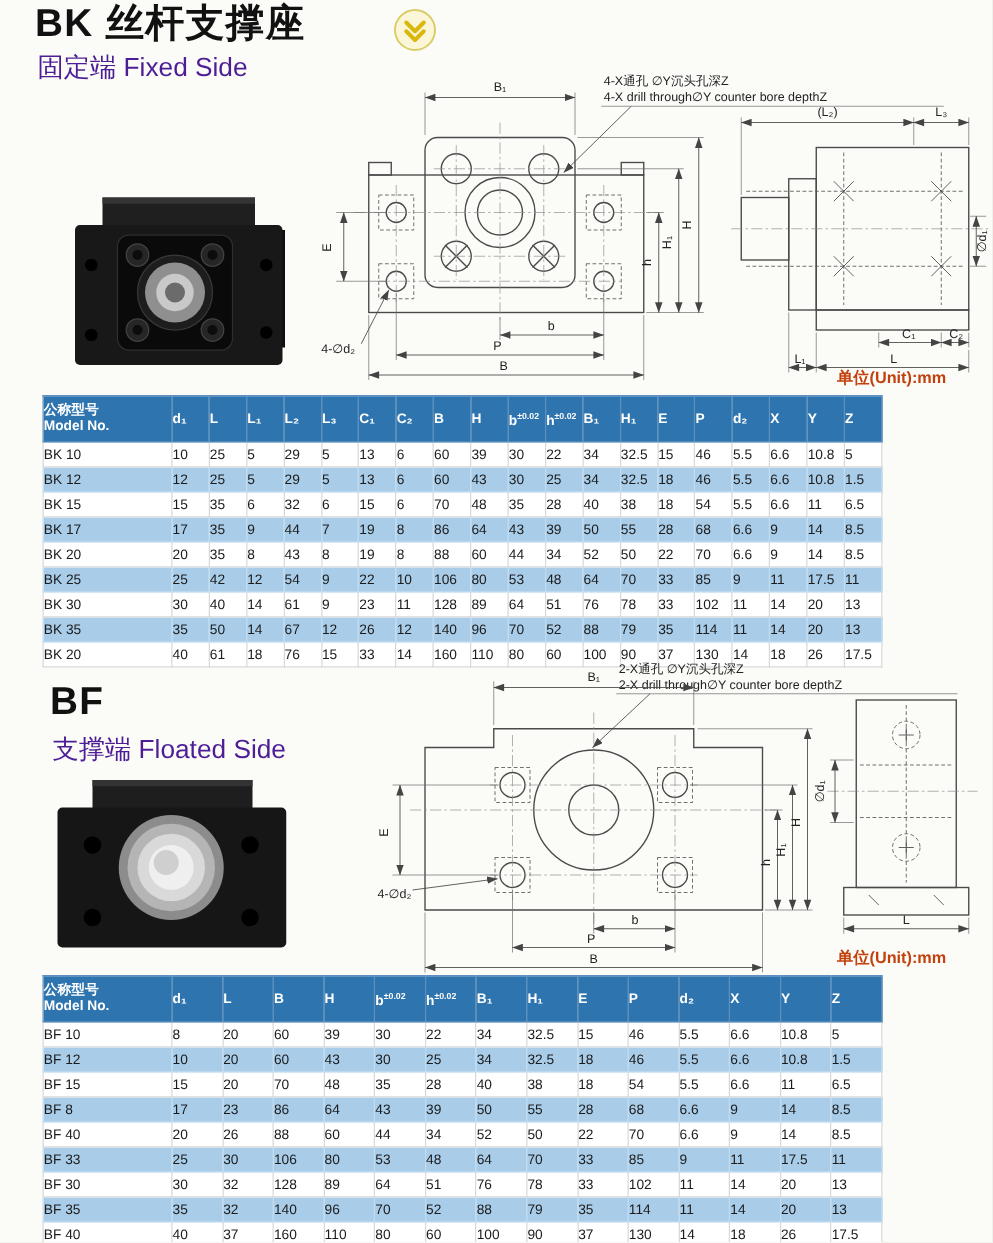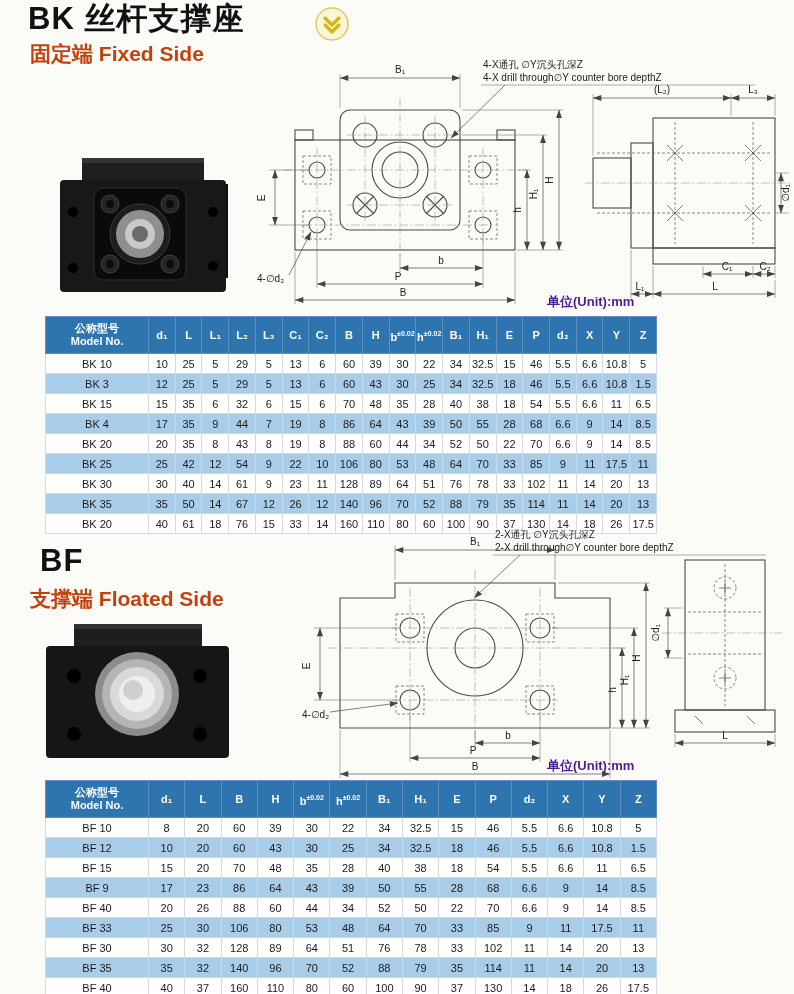--- a/index.html
+++ b/index.html
@@ -1,23 +1,23 @@
 <!DOCTYPE html>
 <html><head>
 <meta charset="utf-8">
 <style>
   html,body{margin:0;padding:0;background:#e8e8e6}
   .page{position:relative;width:794px;height:994px;background:#fbfbf8;overflow:hidden;
         font-family:"Liberation Sans","DejaVu Sans",sans-serif;color:#111}
   .h1{position:absolute;font-weight:bold;font-size:31px;letter-spacing:1px;color:#111;white-space:nowrap}
-  .sub{position:absolute;font-weight:bold;font-size:21px;color:#c2410c;white-space:nowrap}
-  .unit{position:absolute;width:210px;font-size:13px;font-weight:bold;color:#4c1d95}
+  .sub{position:absolute;font-weight:normal;font-size:21px;color:#4c1d95;white-space:nowrap}
+  .unit{position:absolute;width:210px;text-align:right;font-size:13px;font-weight:bold;color:#c2410c}
   
-  .spec-table{position:absolute;left:45px;width:612px;border-collapse:collapse;table-layout:fixed;
-              font-size:11px;text-align:center;background:#fff}
+  .spec-table{position:absolute;left:34px;width:672px;border-collapse:collapse;table-layout:fixed;
+              font-size:11px;text-align:left;background:#fff}
   .spec-table th{background:#2e74ae;color:#fff;font-weight:bold;border:1px solid #5e90bd;
                  padding:1px 0;height:34px;font-size:11px;line-height:13px;vertical-align:middle}
   .spec-table th sup{font-size:7px;vertical-align:super;letter-spacing:0}
   .spec-table th.model-col{width:102px}
   .spec-table td{border:1px solid #d9d9d9;padding:2px 0;height:15px;color:#1b1b1b;background:#fff;line-height:14px}
   .spec-table tr.alt td{background:#a9cde9;border-color:#c2dcef}
   
   svg text{font-size:10px;fill:#222;font-family:"Liberation Sans","DejaVu Sans",sans-serif}
   .dlab{text-anchor:middle}
   .nlab{text-anchor:start}
@@ -267,21 +267,21 @@
           <td>34</td>
           <td>32.5</td>
           <td>15</td>
           <td>46</td>
           <td>5.5</td>
           <td>6.6</td>
           <td>10.8</td>
           <td>5</td>
         </tr>
         <tr class="alt">
-          <td>BK 3</td>
+          <td>BK 12</td>
           <td>12</td>
           <td>25</td>
           <td>5</td>
           <td>29</td>
           <td>5</td>
           <td>13</td>
           <td>6</td>
           <td>60</td>
           <td>43</td>
           <td>30</td>
@@ -311,21 +311,21 @@
           <td>40</td>
           <td>38</td>
           <td>18</td>
           <td>54</td>
           <td>5.5</td>
           <td>6.6</td>
           <td>11</td>
           <td>6.5</td>
         </tr>
         <tr class="alt">
-          <td>BK 4</td>
+          <td>BK 17</td>
           <td>17</td>
           <td>35</td>
           <td>9</td>
           <td>44</td>
           <td>7</td>
           <td>19</td>
           <td>8</td>
           <td>86</td>
           <td>64</td>
           <td>43</td>
@@ -446,21 +446,21 @@
           <td>130</td>
           <td>14</td>
           <td>18</td>
           <td>26</td>
           <td>17.5</td>
         </tr>
       </tbody>
   </table>
 
   <div class="h1" style="left:40px;top:543px">BF</div>
-  <div class="sub" style="left:30px;top:585px">支撑端 Floated Side</div>
+  <div class="sub" style="left:42px;top:585px">支撑端 Floated Side</div>
 
   <svg style="position:absolute;left:40px;top:618px" width="195" height="150" viewBox="0 0 195 150">
     <rect x="34" y="6" width="128" height="28" fill="#1e1e1e"></rect>
     <rect x="34" y="6" width="128" height="5" fill="#333"></rect>
     <rect x="6" y="28" width="183" height="112" rx="4" fill="#161616"></rect>
     <circle cx="97" cy="76" r="42" fill="#8c8c8c"></circle>
     <circle cx="97" cy="76" r="35" fill="#b5b5b5"></circle>
     <circle cx="97" cy="76" r="27" fill="#d9d9d9"></circle>
     <circle cx="97" cy="76" r="18" fill="#efefef"></circle>
     <circle cx="93" cy="72" r="10" fill="#cfcfcf"></circle>
@@ -643,21 +643,21 @@
           <td>40</td>
           <td>38</td>
           <td>18</td>
           <td>54</td>
           <td>5.5</td>
           <td>6.6</td>
           <td>11</td>
           <td>6.5</td>
         </tr>
         <tr class="alt">
-          <td>BF 9</td>
+          <td>BF 8</td>
           <td>17</td>
           <td>23</td>
           <td>86</td>
           <td>64</td>
           <td>43</td>
           <td>39</td>
           <td>50</td>
           <td>55</td>
           <td>28</td>
           <td>68</td>

